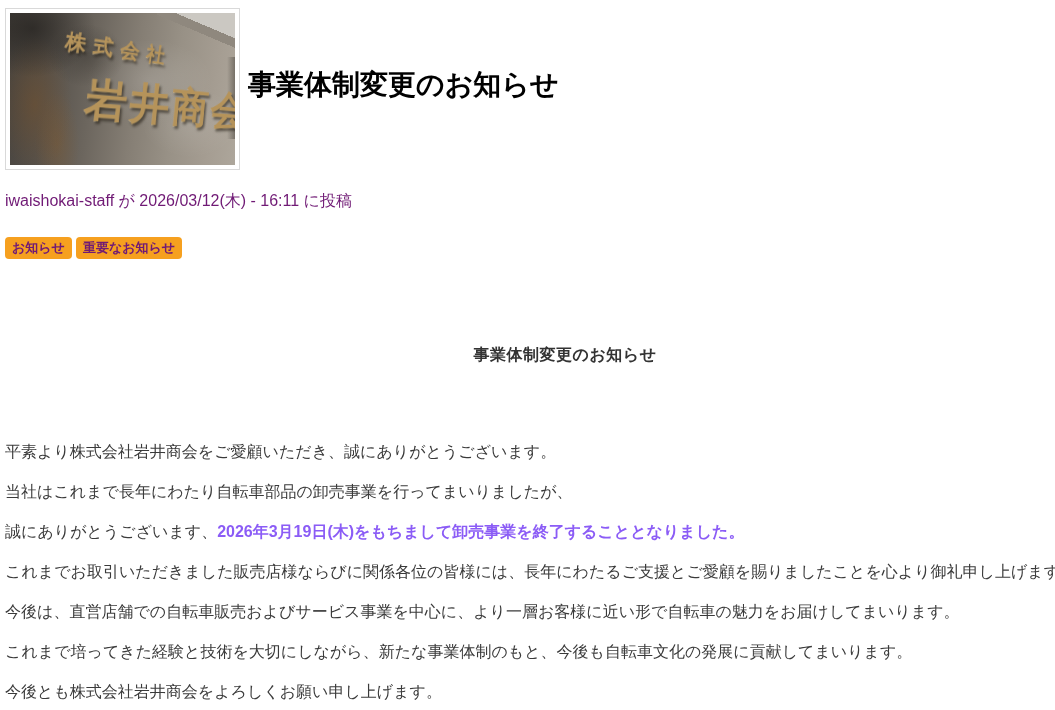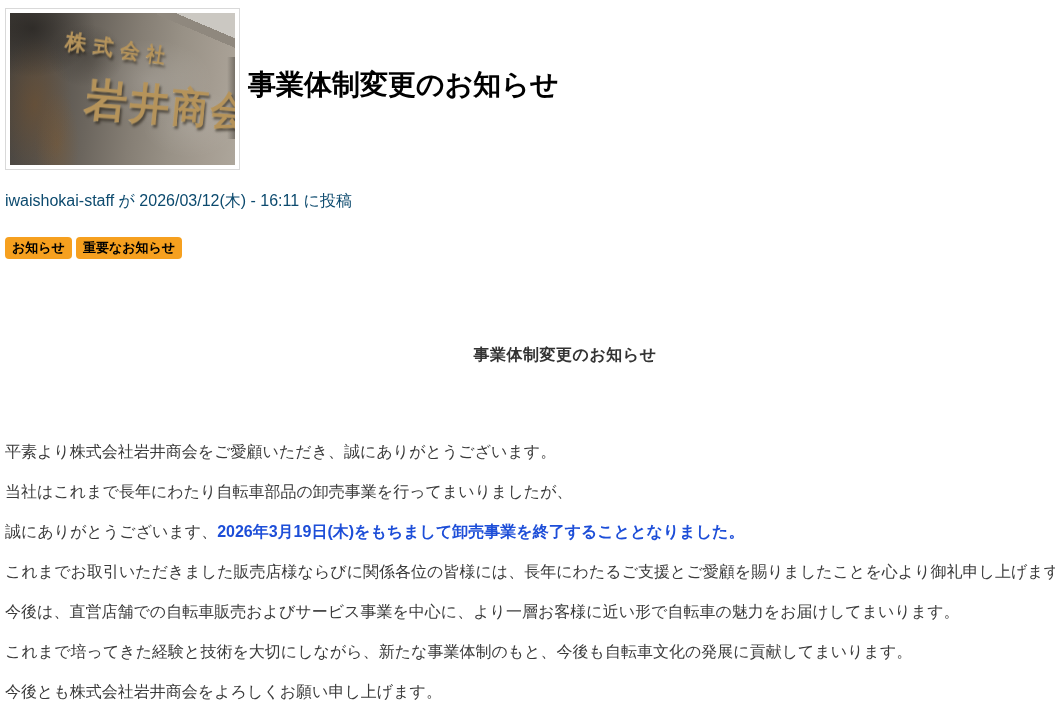--- a/index.html
+++ b/index.html
@@ -60,30 +60,30 @@
   }
 
   
   .title {
     position: absolute; left: 248px; top: 68px; margin: 0;
     font-size: 28px; font-weight: bold; color: #000;
     line-height: 34px; white-space: nowrap;
   }
   .byline {
     position: absolute; left: 5px; top: 189px;
-    font-size: 16px; line-height: 24px; color: #0c4a6e;
+    font-size: 16px; line-height: 24px; color: #701a75;
     white-space: nowrap;
   }
   .tags {
     position: absolute; left: 5px; top: 237px;
     display: flex; gap: 4px;
   }
   .tag {
     display: inline-block;
-    background: #F6A01F; color: #000000;
+    background: #F6A01F; color: #701a75;
     font-size: 13px; font-weight: bold; line-height: 14px;
     padding: 4px 7px; border-radius: 4px;
     cursor: pointer; white-space: nowrap;
   }
 
   
   .article-heading {
     position: absolute; left: 5px; top: 343px; width: 1120px;
     text-align: center;
     font-size: 16px; font-weight: bold; color: #333;
@@ -91,21 +91,21 @@
   }
   .article-body {
     position: absolute; left: 5px; top: 440px; width: 1120px;
     color: #3a3a3a;
   }
   .article-body p {
     margin: 0 0 16px 0;
     font-size: 16px; line-height: 24px;
     white-space: nowrap;
   }
-  .article-body strong { color: #1d4ed8; font-weight: bold; }
+  .article-body strong { color: #8b5cf6; font-weight: bold; }
 </style>
 </head>
 <body>
 
 <div class="page">
 
   <div class="photo-frame">
     <div class="photo">
       <div class="wall-corner"></div>
       <div class="plaque-edge-right"></div>

